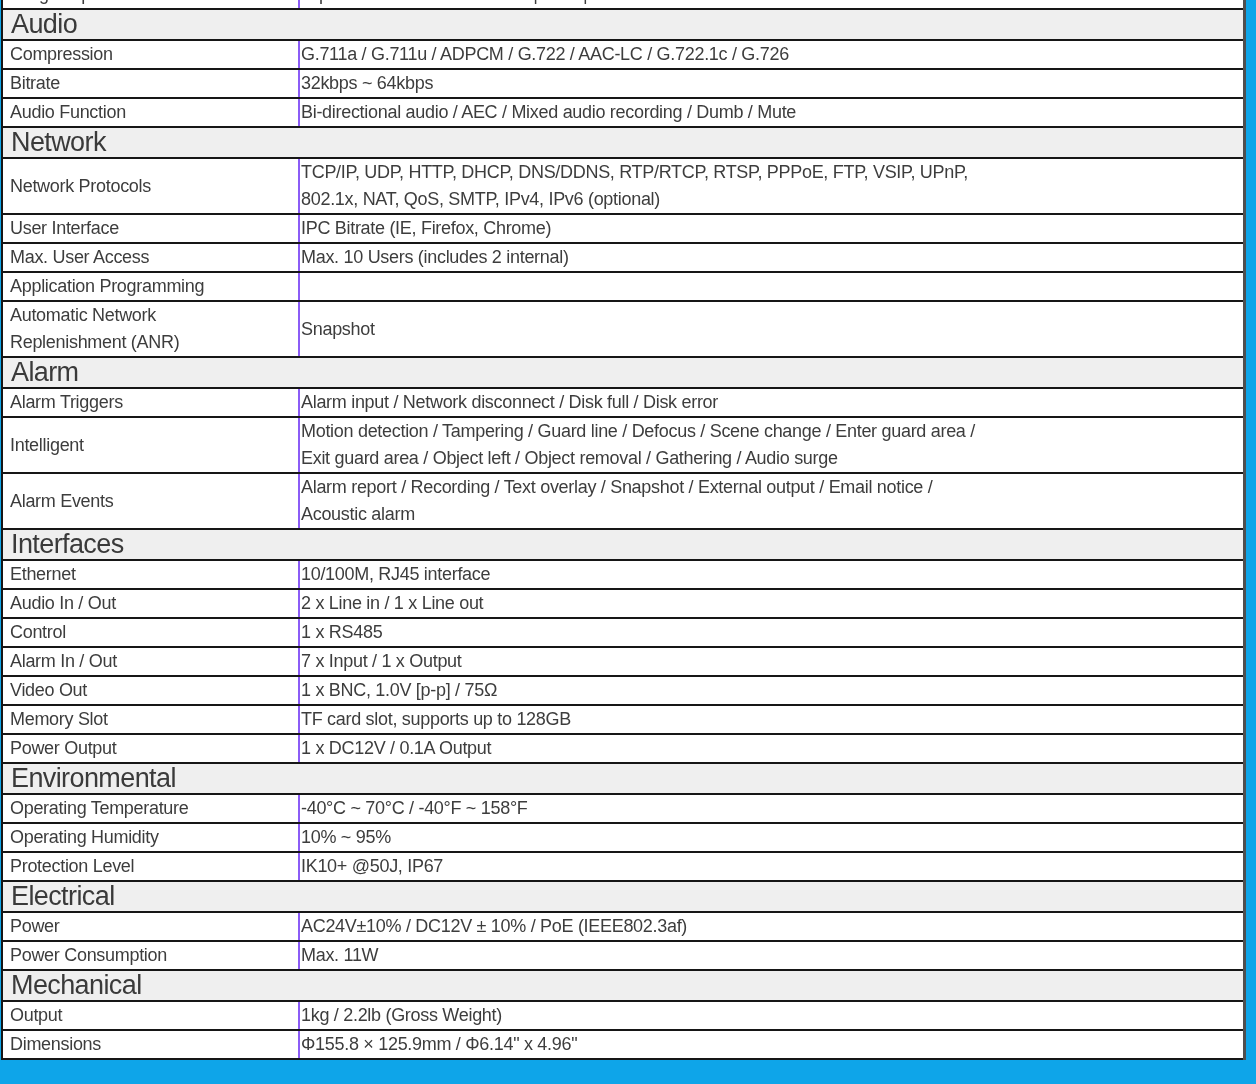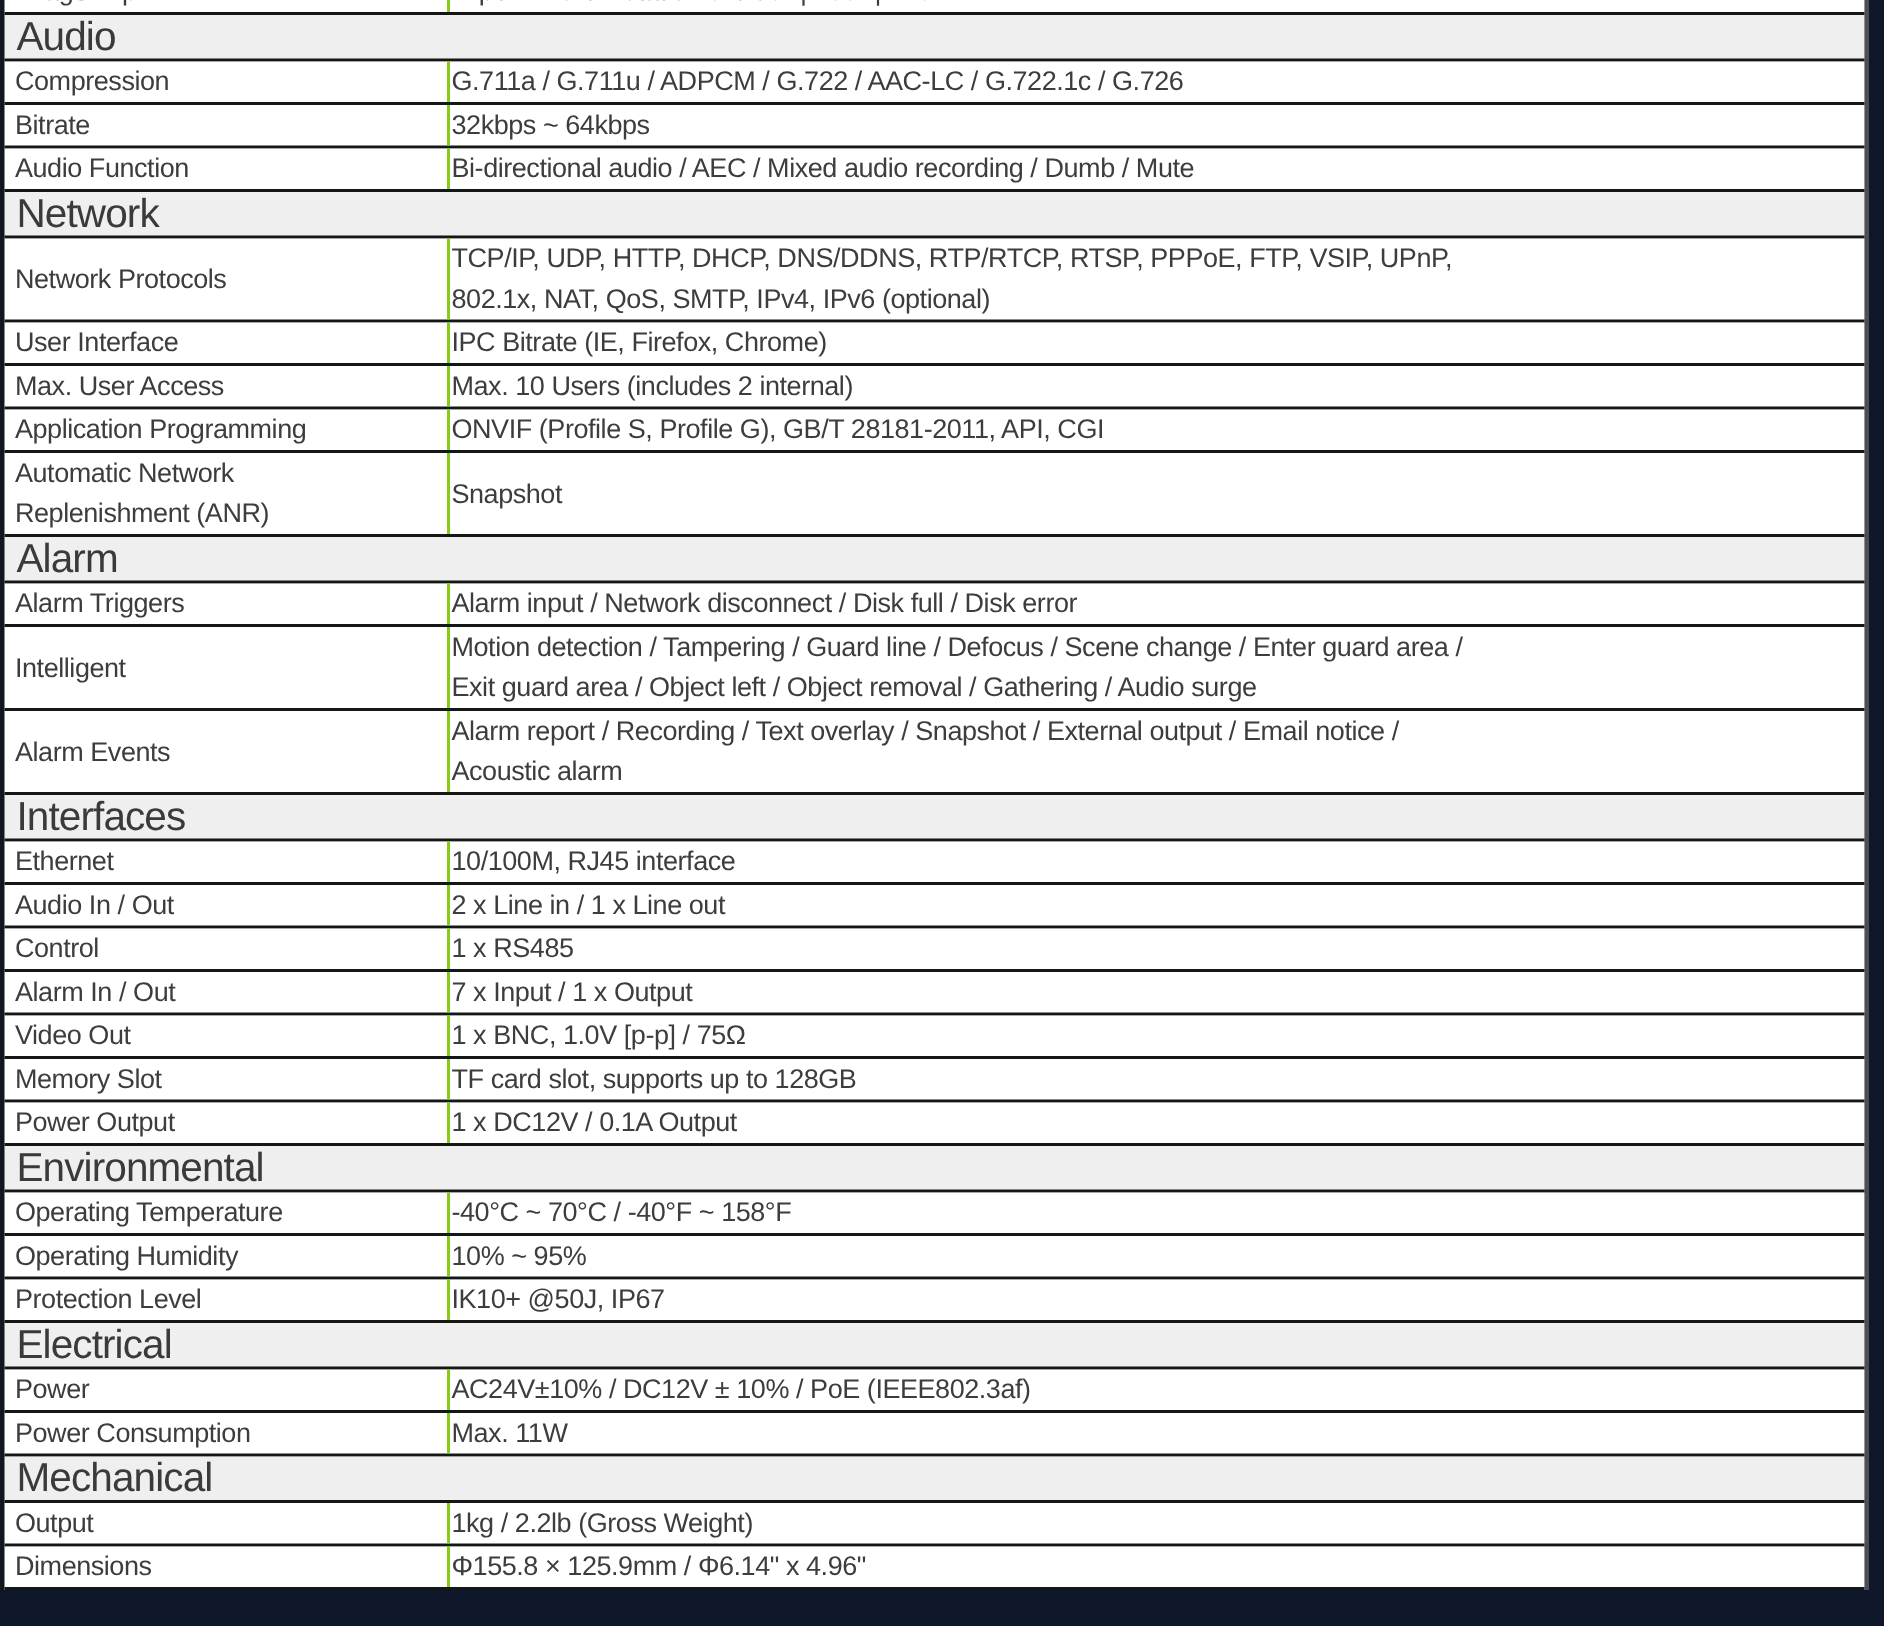--- a/index.html
+++ b/index.html
@@ -8,21 +8,21 @@
     background: #ffffff;
     width: 1256px;
     height: 1084px;
     overflow: hidden;
   }
   .viewport {
     width: 1256px;
     height: 1084px;
     overflow: hidden;
     position: relative;
-    background: #0f172a;
+    background: #0ea5e9;
   }
   .spec-table {
     position: relative;
     margin-top: -19px;
     margin-left: 1px;
     width: 1245px;
     box-sizing: border-box;
     border-left: 2px solid #161616;
     border-right: 3px solid #4f4f4f;
     font-family: "Liberation Sans", "DejaVu Sans", sans-serif;
@@ -52,21 +52,21 @@
     letter-spacing: -0.3px;
     white-space: pre-line;
     box-sizing: border-box;
     display: flex;
     align-items: center;
   }
   .label-cell {
     width: 297px;
     flex: 0 0 297px;
     padding: 0 6px 0 7px;
-    border-right: 2px solid #84cc16;
+    border-right: 2px solid #8b5cf6;
   }
   .value-cell {
     flex: 1 1 auto;
     padding: 0 8px 0 1px;
   }
 </style>
 </head>
 <body>
 
 <div class="viewport">
@@ -97,21 +97,20 @@
       <div class="spec-row">
         <div class="cell label-cell">User Interface</div>
         <div class="cell value-cell">IPC Bitrate (IE, Firefox, Chrome)</div>
       </div>
       <div class="spec-row">
         <div class="cell label-cell">Max. User Access</div>
         <div class="cell value-cell">Max. 10 Users (includes 2 internal)</div>
       </div>
       <div class="spec-row">
         <div class="cell label-cell">Application Programming</div>
-        <div class="cell value-cell">ONVIF (Profile S, Profile G), GB/T 28181-2011, API, CGI</div>
       </div>
       <div class="spec-row">
         <div class="cell label-cell">Automatic Network
 Replenishment (ANR)</div>
         <div class="cell value-cell">Snapshot</div>
       </div>
       <div class="section-header">Alarm</div>
       <div class="spec-row">
         <div class="cell label-cell">Alarm Triggers</div>
         <div class="cell value-cell">Alarm input / Network disconnect / Disk full / Disk error</div>

